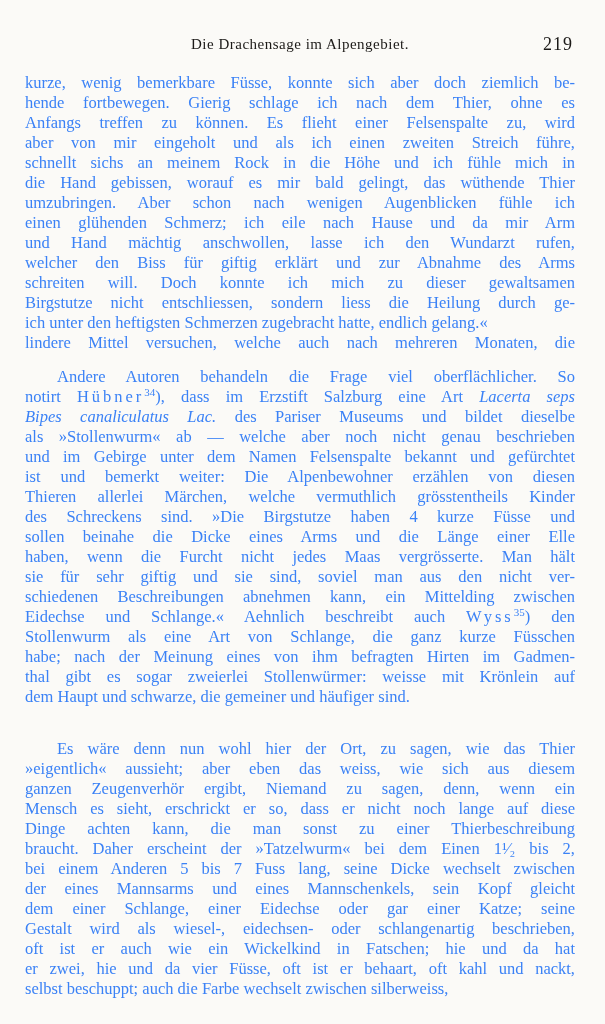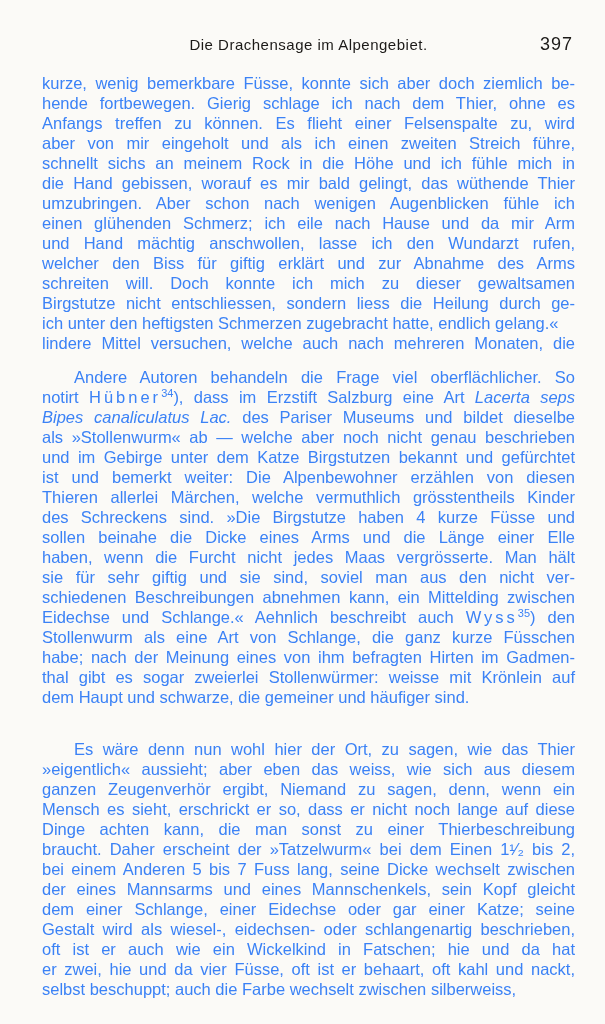--- a/index.html
+++ b/index.html
@@ -6,22 +6,22 @@
   html, body {
     width: 605px; height: 1024px;
     overflow: hidden;
     background: #fbfaf7;
   }
   .page {
     position: relative;
     width: 605px; height: 888px;
     background: #fbfaf7;
     color: #181614;
-    font-family: Liberation Sans, sans-serif;
-    padding: 36px 30px 0 42px;
+    font-family: Liberation Serif, serif;
+    padding: 36px 30px 0 25px;
   }
   .running-head {
     position: relative;
     height: 20px;
     margin-bottom: 17px;
   }
   .running-head .title {
     position: absolute;
     left: 0; right: 0;
     text-align: center;
@@ -65,21 +65,21 @@
     line-height: 0;
     letter-spacing: 0;
   }
 </style>
 </head>
 <body>
 
 <div class="page">
   <div class="running-head">
     <div class="title">Die Drachensage im Alpengebiet.</div>
-    <div class="pageno">397</div>
+    <div class="pageno">219</div>
   </div>
   <div class="body-text">
       <div class="paragraph">
         <div class="line"><span>kurze, wenig bemerkbare Füsse, konnte sich aber doch ziemlich be-</span></div>
         <div class="line"><span>hende fortbewegen.  Gierig schlage ich nach dem Thier, ohne es</span></div>
         <div class="line"><span>Anfangs treffen zu können.  Es flieht einer Felsenspalte zu, wird</span></div>
         <div class="line"><span>aber von mir eingeholt und als ich einen zweiten Streich führe,</span></div>
         <div class="line"><span>schnellt sichs an meinem Rock in die Höhe und ich fühle mich in</span></div>
         <div class="line"><span>die Hand gebissen, worauf es mir bald gelingt, das wüthende Thier</span></div>
         <div class="line"><span>umzubringen.  Aber schon nach wenigen Augenblicken fühle ich</span></div>
@@ -89,21 +89,21 @@
         <div class="line"><span>schreiten will.  Doch konnte ich mich zu dieser gewaltsamen</span></div>
         <div class="line"><span>Birgstutze nicht entschliessen, sondern liess die Heilung durch ge-</span></div>
         <div class="line last"><span>ich unter den heftigsten Schmerzen zugebracht hatte, endlich gelang.«</span></div>
         <div class="line"><span>lindere Mittel versuchen, welche auch nach mehreren Monaten, die</span></div>
       </div>
       <div class="paragraph space-small">
         <div class="line indent"><span>Andere Autoren behandeln die Frage viel oberflächlicher.  So</span></div>
         <div class="line"><span>notirt </span><span class="sperr">Hübner</span><span class="sup">34</span><span>), dass im Erzstift Salzburg eine Art </span><span class="it">Lacerta seps</span></div>
         <div class="line"><span class="it">Bipes canaliculatus Lac.</span><span> des Pariser Museums und bildet dieselbe</span></div>
         <div class="line"><span>als »Stollenwurm« ab — welche aber noch nicht genau beschrieben</span></div>
-        <div class="line"><span>und im Gebirge unter dem Katze Birgstutzen bekannt und gefürchtet</span></div>
+        <div class="line"><span>und im Gebirge unter dem Namen Felsenspalte bekannt und gefürchtet</span></div>
         <div class="line"><span>ist und bemerkt weiter:  Die Alpenbewohner erzählen von diesen</span></div>
         <div class="line"><span>Thieren allerlei Märchen, welche vermuthlich grösstentheils Kinder</span></div>
         <div class="line"><span>des Schreckens sind.  »Die Birgstutze haben 4 kurze Füsse und</span></div>
         <div class="line"><span>sollen beinahe die Dicke eines Arms und die Länge einer Elle</span></div>
         <div class="line"><span>haben, wenn die Furcht nicht jedes Maas vergrösserte.  Man hält</span></div>
         <div class="line"><span>sie für sehr giftig und sie sind, soviel man aus den nicht ver-</span></div>
         <div class="line"><span>schiedenen Beschreibungen abnehmen kann, ein Mittelding zwischen</span></div>
         <div class="line"><span>Eidechse und Schlange.«  Aehnlich beschreibt auch </span><span class="sperr">Wyss</span><span class="sup">35</span><span>) den</span></div>
         <div class="line"><span>Stollenwurm als eine Art von Schlange, die ganz kurze Füsschen</span></div>
         <div class="line"><span>habe; nach der Meinung eines von ihm befragten Hirten im Gadmen-</span></div>

